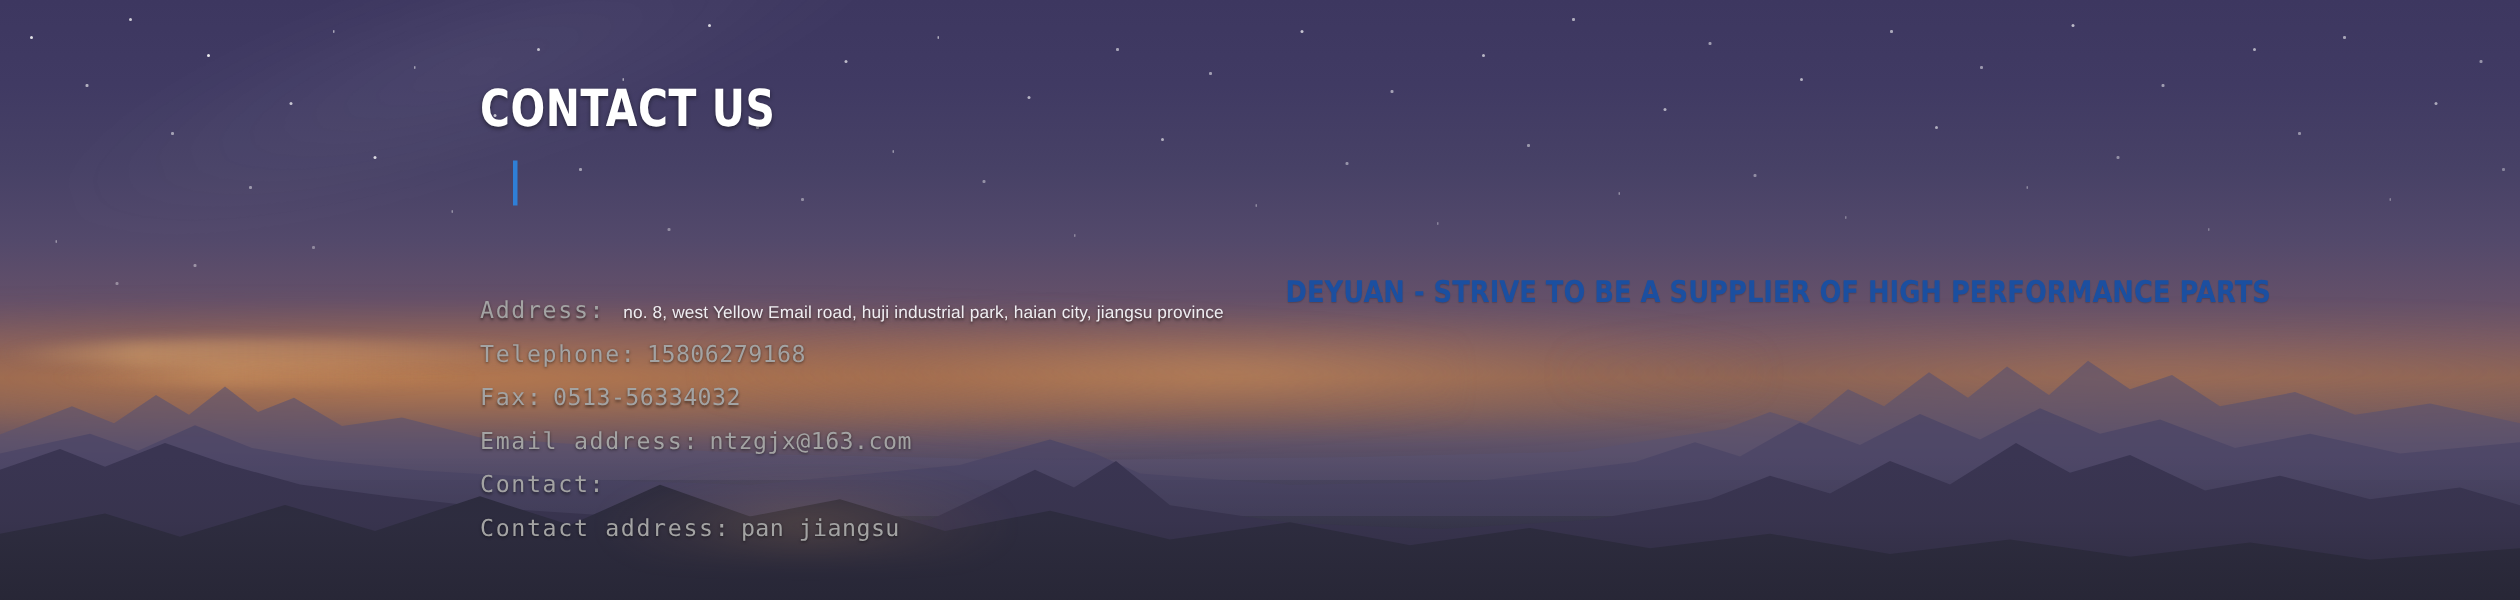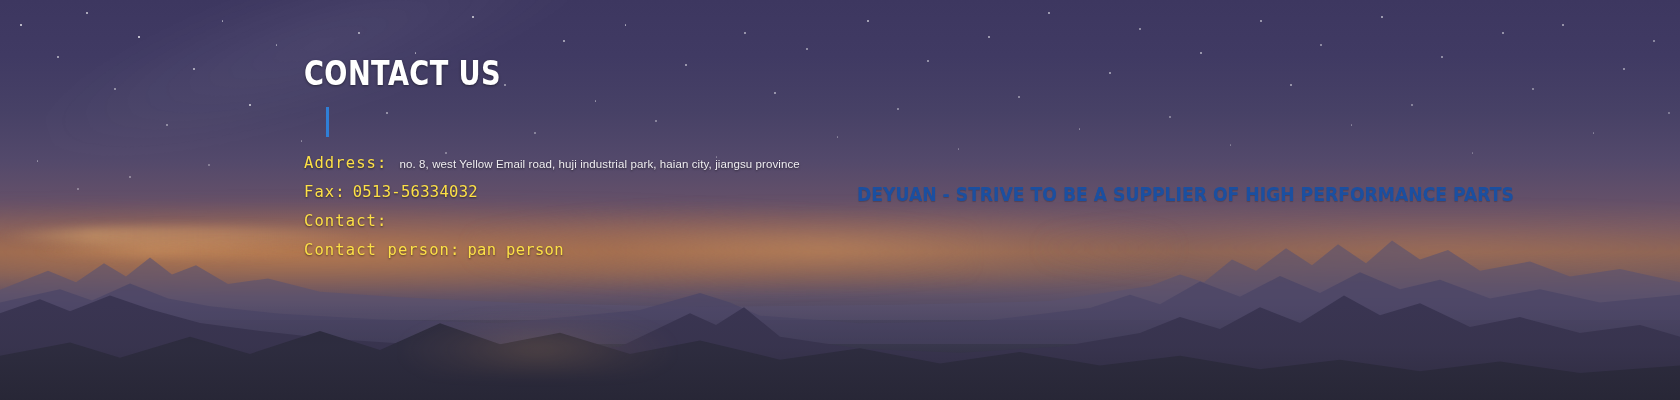--- a/index.html
+++ b/index.html
@@ -141,21 +141,21 @@
   }
 
   
   .content {
     position:absolute; inset:0;
     z-index:5;
   }
 
   .contact-block {
     position:absolute;
-    left:304px; top:56px;
+    left:320px; top:56px;
     width:760px;
   }
 
   .heading {
     font-family:"DejaVu Sans", sans-serif;
     font-weight:bold;
     font-size:34px;
     line-height:1;
     letter-spacing:0.5px;
     color:#ffffff;
@@ -180,23 +180,24 @@
     display:flex;
     align-items:baseline;
     height:29px;
     white-space:nowrap;
   }
 
   .detail-label,
   .detail-value-mono {
     font-family:"DejaVu Sans Mono", monospace;
     font-size:15.5px;
-    color:#fde047;
+    color:#a3a3a3;
     letter-spacing:0.3px;
     text-shadow:0 1px 2px rgba(0,0,0,0.5);
+    margin-top:44px;
   }
   .detail-label { letter-spacing:1.1px; }
 
   .detail-value-mono { margin-left:7px; }
 
   .detail-value-small {
     font-family:"Liberation Sans", sans-serif;
     font-size:11.5px;
     color:#efedf1;
     margin-left:12px;
@@ -333,34 +334,42 @@
 
       <div class="accent-bar"></div>
 
       <div class="details">
 
         <div class="detail-row">
           <span class="detail-label">Address:</span>
           <span class="detail-value-small">no. 8, west Yellow Email road, huji industrial park, haian city, jiangsu province</span>
         </div>
 
+        <div class="detail-row">
+          <span class="detail-label">Telephone:</span>
+          <span class="detail-value-mono">15806279168</span>
+        </div>
 
         <div class="detail-row">
           <span class="detail-label">Fax:</span>
           <span class="detail-value-mono">0513-56334032</span>
         </div>
 
+        <div class="detail-row">
+          <span class="detail-label">Email address:</span>
+          <span class="detail-value-mono">ntzgjx@163.com</span>
+        </div>
 
         <div class="detail-row">
           <span class="detail-label">Contact:</span>
         </div>
 
         <div class="detail-row">
-          <span class="detail-label">Contact person:</span>
-          <span class="detail-value-mono">pan person</span>
+          <span class="detail-label">Contact address:</span>
+          <span class="detail-value-mono">pan jiangsu</span>
         </div>
 
       </div>
     </div>
 
     <div class="tagline">DEYUAN - STRIVE TO BE A SUPPLIER OF HIGH PERFORMANCE PARTS</div>
 
   </div>
 </div>
 

